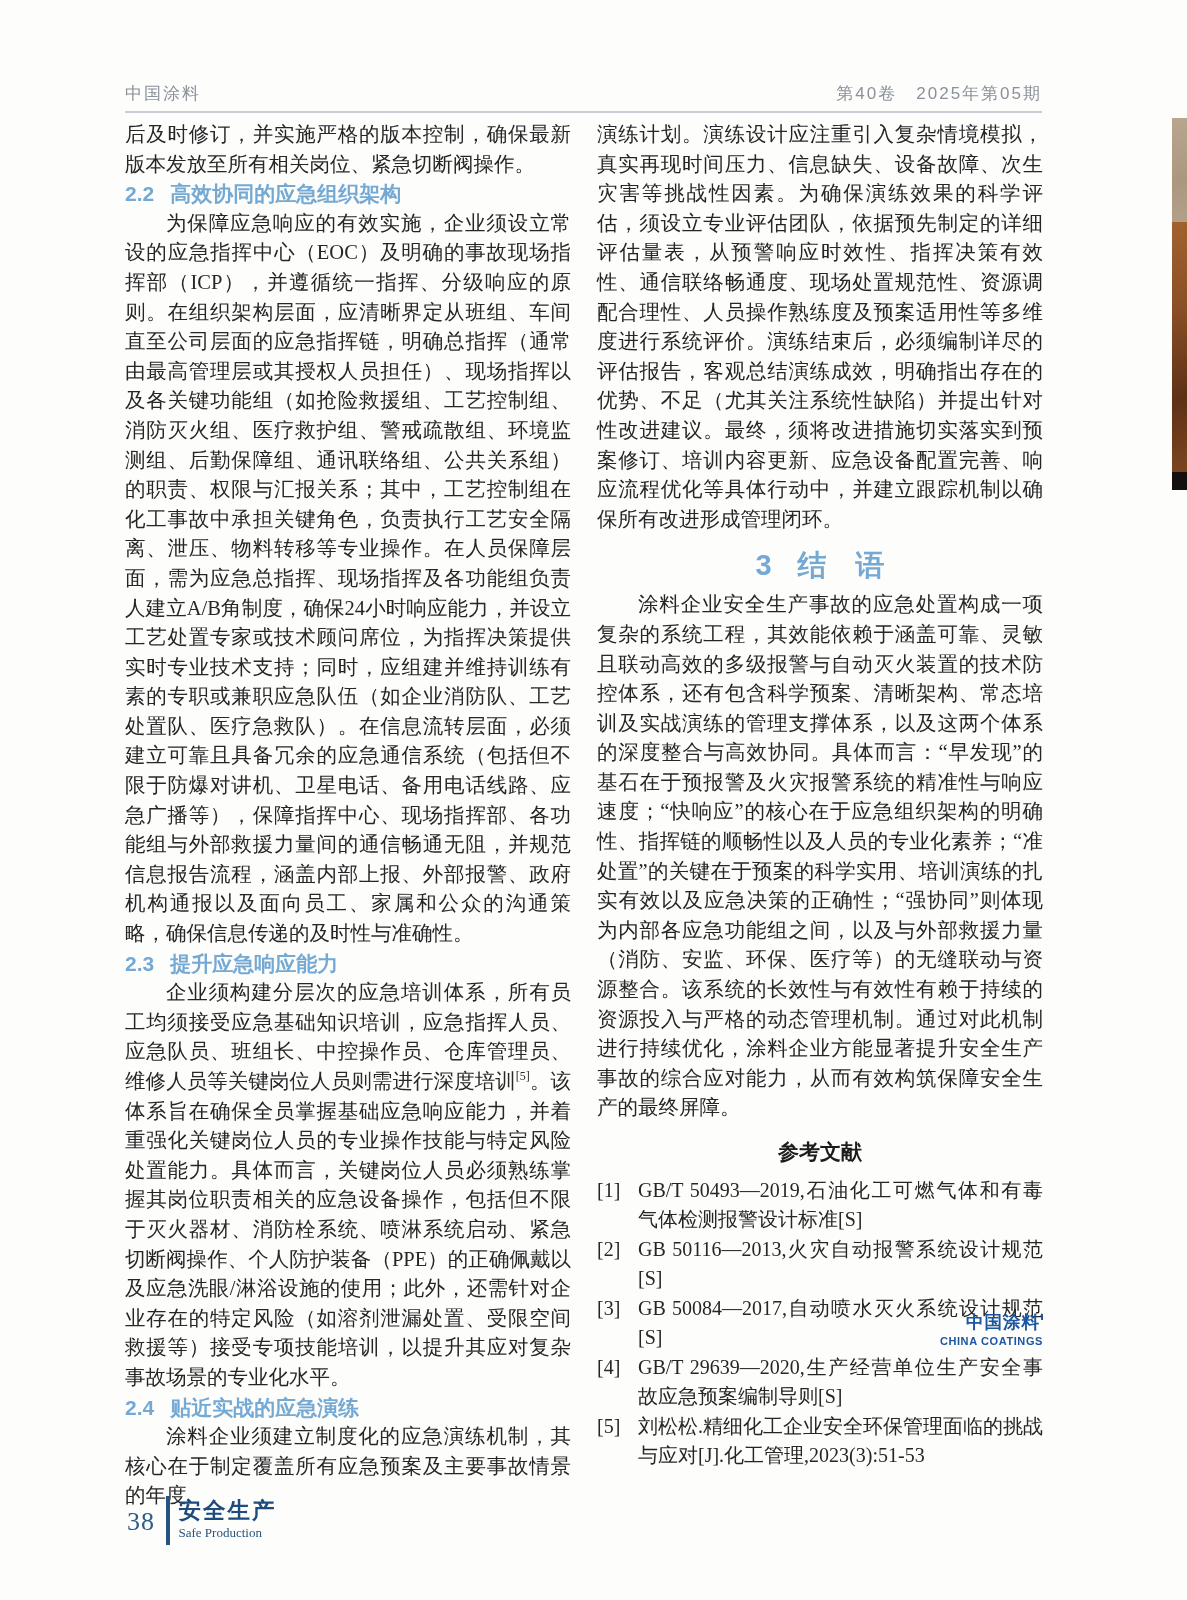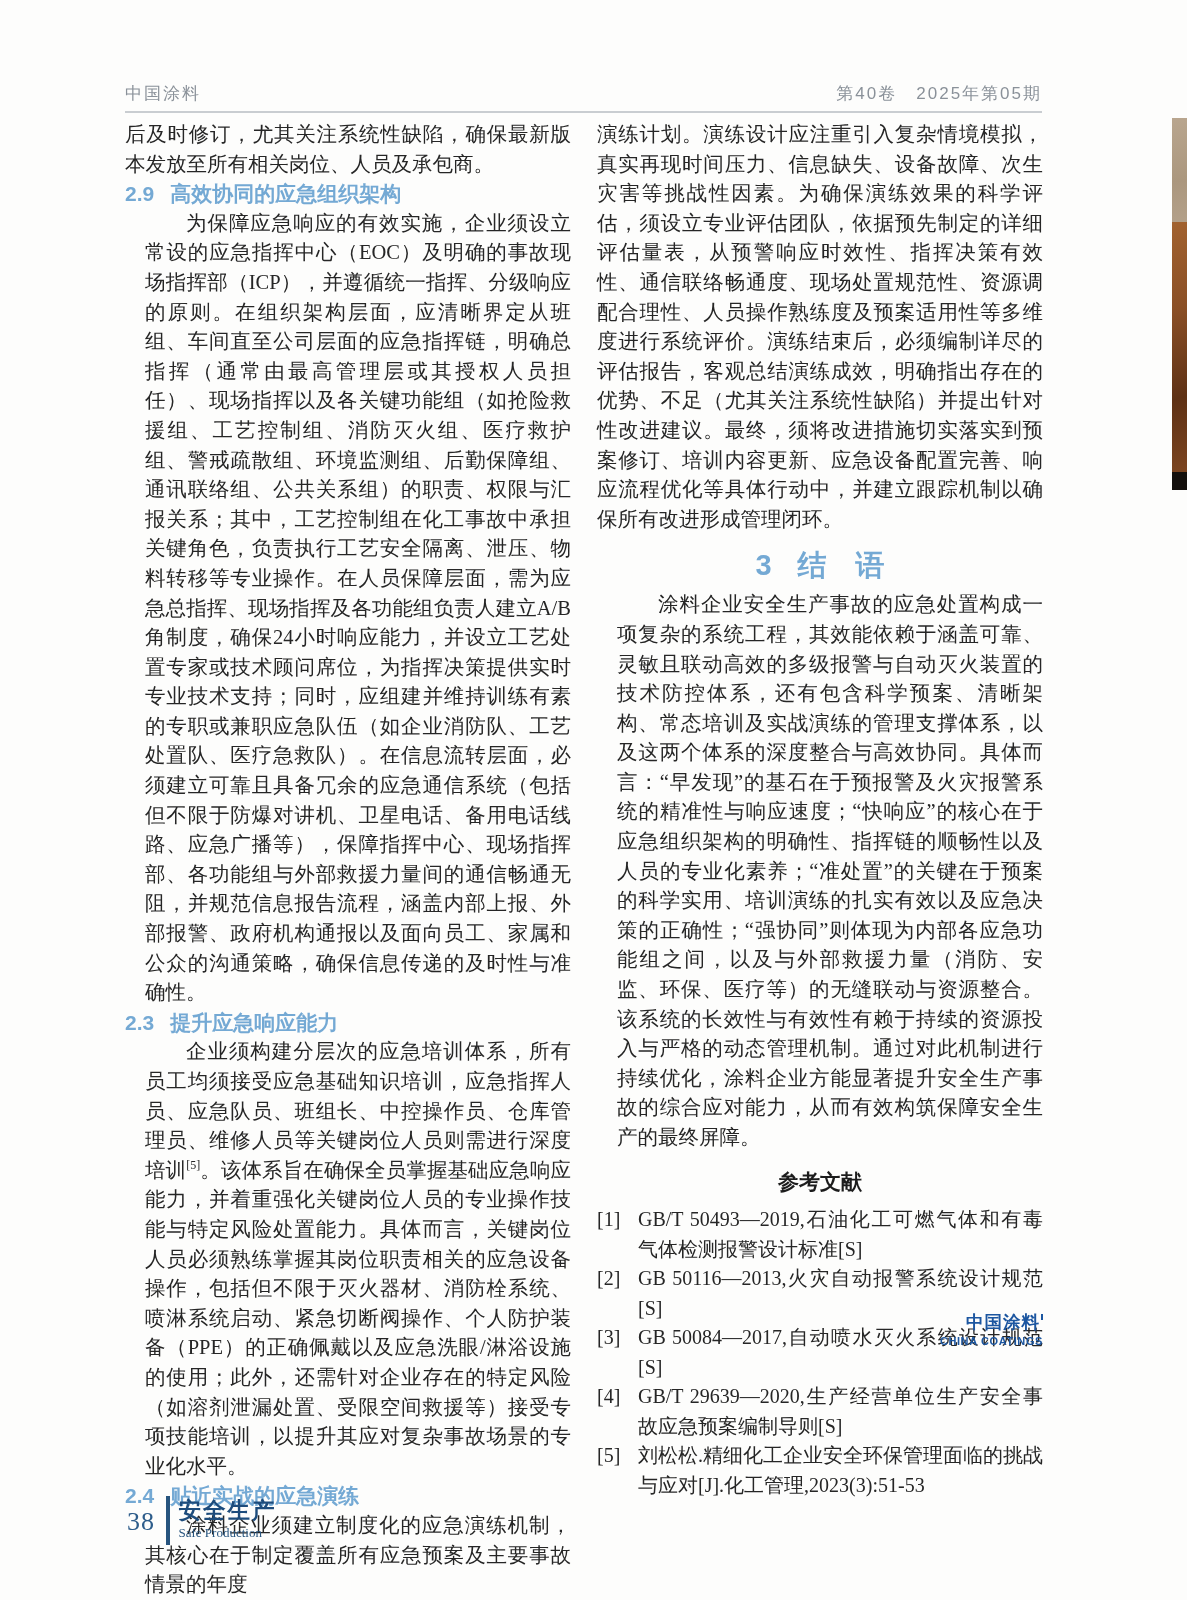--- a/index.html
+++ b/index.html
@@ -18,21 +18,21 @@
     font-family:"Liberation Sans","DejaVu Sans",sans-serif;
   }
   
   .col{position:absolute;top:120px;width:446px;}
   .col-left{left:125px;}
   .col-right{left:597px;}
   .body-text{
     font-size:20.5px;line-height:29.6px;text-align:justify;
     margin:0;color:#262626;
   }
-  .indent{text-indent:2em;margin-left:20px;}
+  .indent{text-indent:2em;}
   sup.ref-mark{font-size:12px;line-height:0;vertical-align:super;}
   
   .sec-head{
     font-family:"Liberation Sans","DejaVu Sans",sans-serif;
     font-weight:bold;color:#74a9d4;font-size:21px;line-height:29.6px;
     margin:0;white-space:nowrap;
   }
   .sec-head .sec-num{margin-right:16px;}
   
   .main-head{
@@ -83,22 +83,22 @@
 </style>
 </head>
 <body>
 
 <div class="page-header">
   <span>中国涂料</span>
   <span>第40卷　2025年第05期</span>
 </div>
 
 <div class="col col-left">
-  <p class="body-text">后及时修订，尤其关注系统性缺陷，确保最新版本发放至所有相关岗位、人员及承包商。</p>
-  <h2 class="sec-head"><span class="sec-num">2.9</span><span>高效协同的应急组织架构</span></h2>
+  <p class="body-text">后及时修订，并实施严格的版本控制，确保最新版本发放至所有相关岗位、紧急切断阀操作。</p>
+  <h2 class="sec-head"><span class="sec-num">2.2</span><span>高效协同的应急组织架构</span></h2>
   <p class="body-text indent">为保障应急响应的有效实施，企业须设立常设的应急指挥中心（EOC）及明确的事故现场指挥部（ICP），并遵循统一指挥、分级响应的原则。在组织架构层面，应清晰界定从班组、车间直至公司层面的应急指挥链，明确总指挥（通常由最高管理层或其授权人员担任）、现场指挥以及各关键功能组（如抢险救援组、工艺控制组、消防灭火组、医疗救护组、警戒疏散组、环境监测组、后勤保障组、通讯联络组、公共关系组）的职责、权限与汇报关系；其中，工艺控制组在化工事故中承担关键角色，负责执行工艺安全隔离、泄压、物料转移等专业操作。在人员保障层面，需为应急总指挥、现场指挥及各功能组负责人建立A/B角制度，确保24小时响应能力，并设立工艺处置专家或技术顾问席位，为指挥决策提供实时专业技术支持；同时，应组建并维持训练有素的专职或兼职应急队伍（如企业消防队、工艺处置队、医疗急救队）。在信息流转层面，必须建立可靠且具备冗余的应急通信系统（包括但不限于防爆对讲机、卫星电话、备用电话线路、应急广播等），保障指挥中心、现场指挥部、各功能组与外部救援力量间的通信畅通无阻，并规范信息报告流程，涵盖内部上报、外部报警、政府机构通报以及面向员工、家属和公众的沟通策略，确保信息传递的及时性与准确性。</p>
   <h2 class="sec-head"><span class="sec-num">2.3</span><span>提升应急响应能力</span></h2>
   <p class="body-text indent"><span>企业须构建分层次的应急培训体系，所有员工均须接受应急基础知识培训，应急指挥人员、应急队员、班组长、中控操作员、仓库管理员、维修人员等关键岗位人员则需进行深度培训</span><sup class="ref-mark">[5]</sup><span>。该体系旨在确保全员掌握基础应急响应能力，并着重强化关键岗位人员的专业操作技能与特定风险处置能力。具体而言，关键岗位人员必须熟练掌握其岗位职责相关的应急设备操作，包括但不限于灭火器材、消防栓系统、喷淋系统启动、紧急切断阀操作、个人防护装备（PPE）的正确佩戴以及应急洗眼/淋浴设施的使用；此外，还需针对企业存在的特定风险（如溶剂泄漏处置、受限空间救援等）接受专项技能培训，以提升其应对复杂事故场景的专业化水平。</span></p>
   <h2 class="sec-head"><span class="sec-num">2.4</span><span>贴近实战的应急演练</span></h2>
   <p class="body-text indent">涂料企业须建立制度化的应急演练机制，其核心在于制定覆盖所有应急预案及主要事故情景的年度</p>
 </div>
 
 <div class="col col-right">
   <p class="body-text">演练计划。演练设计应注重引入复杂情境模拟，真实再现时间压力、信息缺失、设备故障、次生灾害等挑战性因素。为确保演练效果的科学评估，须设立专业评估团队，依据预先制定的详细评估量表，从预警响应时效性、指挥决策有效性、通信联络畅通度、现场处置规范性、资源调配合理性、人员操作熟练度及预案适用性等多维度进行系统评价。演练结束后，必须编制详尽的评估报告，客观总结演练成效，明确指出存在的优势、不足（尤其关注系统性缺陷）并提出针对性改进建议。最终，须将改进措施切实落实到预案修订、培训内容更新、应急设备配置完善、响应流程优化等具体行动中，并建立跟踪机制以确保所有改进形成管理闭环。</p>
   <h2 class="main-head"><span class="sec-num">3</span><span>结　语</span></h2>

